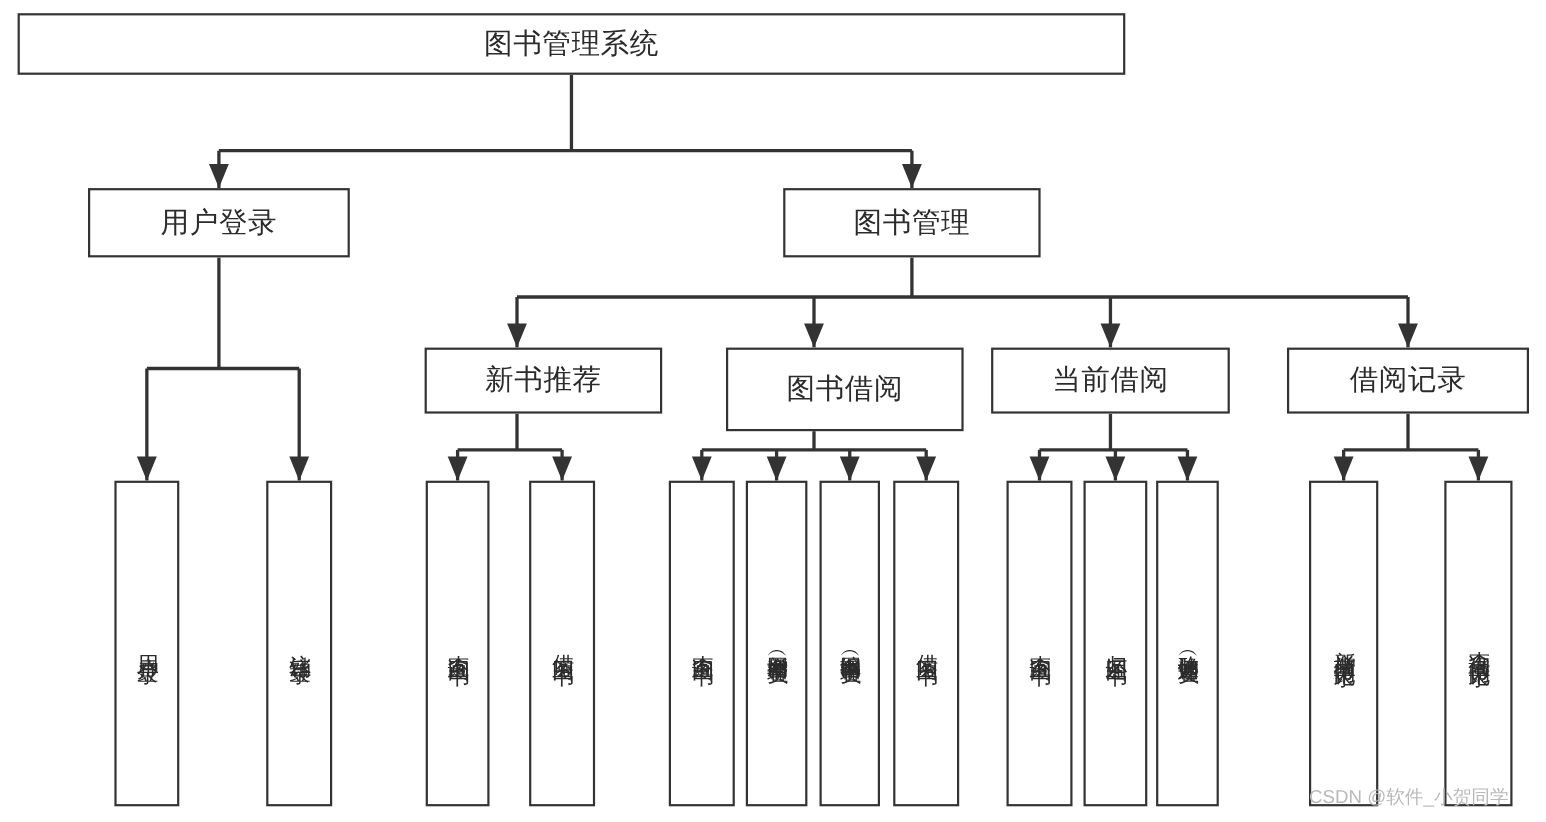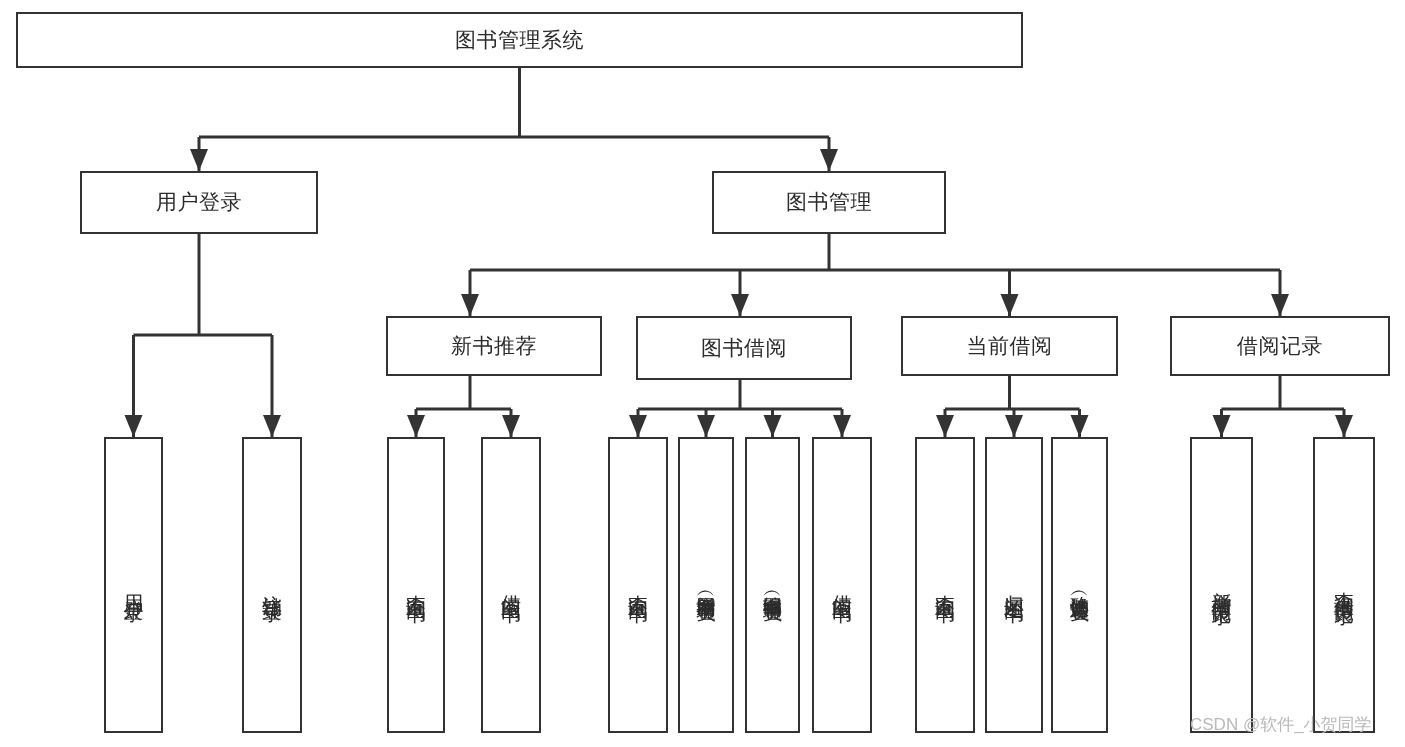--- a/index.html
+++ b/index.html
@@ -21,21 +21,21 @@
     position: absolute;
     box-sizing: border-box;
     background: #ffffff;
     border: 2px solid #333333;
     display: flex;
     align-items: center;
     justify-content: center;
   }
   .node-label {
     color: #2b2b2b;
-    font-size: 21px;
+    font-size: 26px;
     line-height: 1.15;
     letter-spacing: 0.5px;
     white-space: nowrap;
   }
   .node.vertical .node-label {
     writing-mode: vertical-rl;
     text-orientation: upright;
     letter-spacing: 3px;
     font-size: 20px;
     white-space: nowrap;
@@ -129,21 +129,21 @@
       </div>
       <div class="node" style="left: 80px; top: 171px; width: 238px; height: 63px; border-color: rgb(51, 51, 51);">
         <span class="node-label" style="color: rgb(43, 43, 43);">用户登录</span>
       </div>
       <div class="node" style="left: 712px; top: 171px; width: 234px; height: 63px; border-color: rgb(51, 51, 51);">
         <span class="node-label" style="color: rgb(43, 43, 43);">图书管理</span>
       </div>
       <div class="node" style="left: 362px; top: 316px; width: 216px; height: 60px; border-color: rgb(51, 51, 51); margin-left: 24px;">
         <span class="node-label" style="color: rgb(43, 43, 43);">新书推荐</span>
       </div>
-      <div class="node" style="left: 636px; top: 316px; width: 216px; height: 64px; border-color: rgb(51, 51, 51);">
+      <div class="node" style="left: 660px; top: 316px; width: 216px; height: 76px; border-color: rgb(51, 51, 51);">
         <span class="node-label" style="color: rgb(43, 43, 43);">图书借阅</span>
       </div>
       <div class="node" style="left: 901px; top: 316px; width: 217px; height: 60px; border-color: rgb(51, 51, 51);">
         <span class="node-label" style="color: rgb(43, 43, 43); text-align: center;">当前借阅</span>
       </div>
       <div class="node" style="left: 1170px; top: 316px; width: 220px; height: 60px; border-color: rgb(51, 51, 51);">
         <span class="node-label" style="color: rgb(43, 43, 43);">借阅记录</span>
       </div>
       <div class="node vertical" style="left: 104px; top: 437px; width: 59px; height: 296px; border-color: rgb(51, 51, 51);">
         <span class="node-label" style="color: rgb(43, 43, 43);">用户登录</span>

